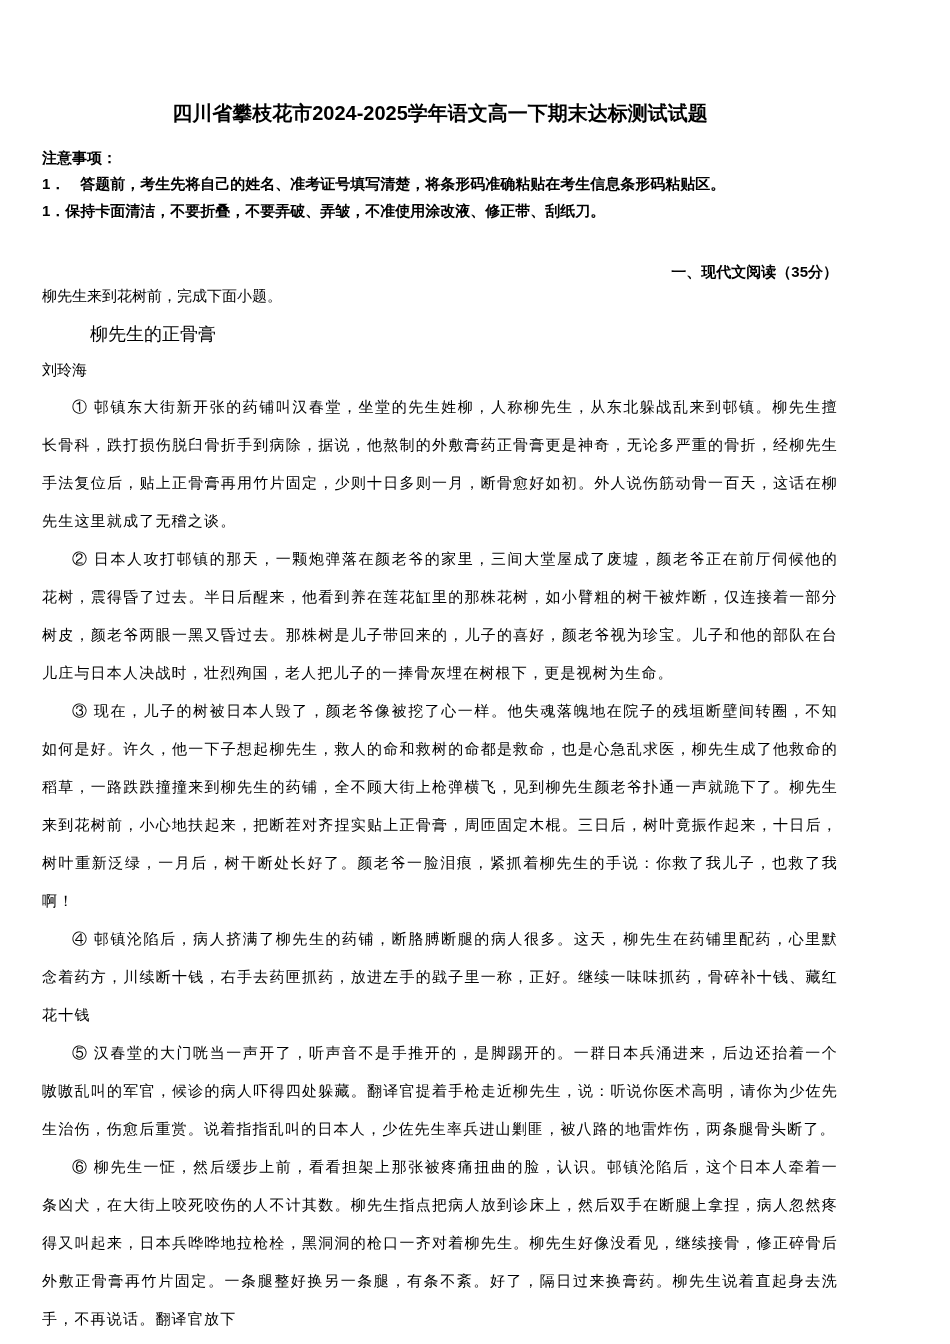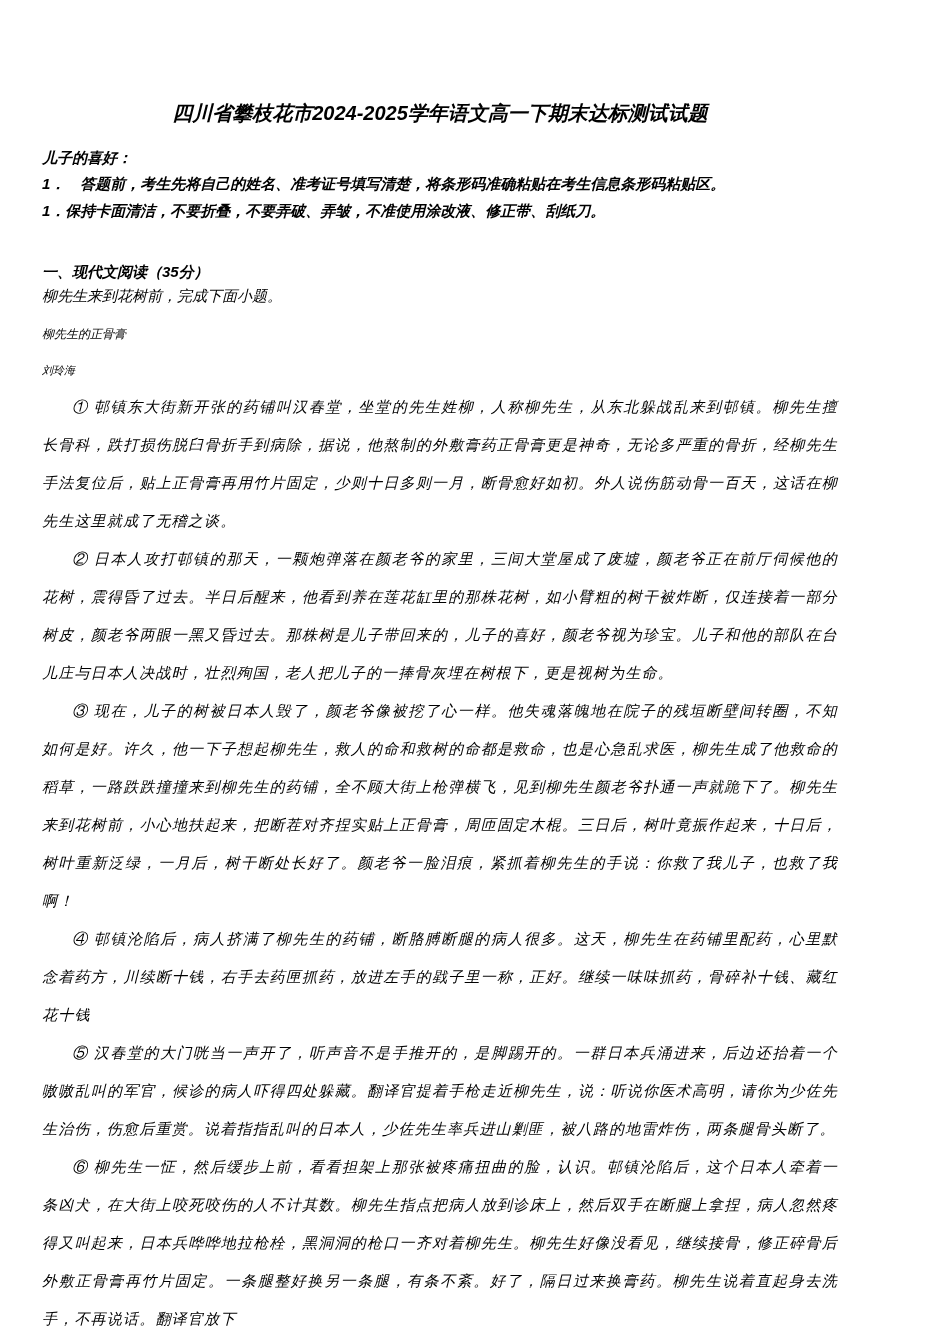--- a/index.html
+++ b/index.html
@@ -12,21 +12,20 @@
     height: 1344px;
     overflow: hidden;
     color: #000000;
     font-family: "Liberation Serif", serif;
   }
   .page {
     box-sizing: border-box;
     width: 880px;
     height: 1344px;
     padding: 100px 42px 0 42px;
-    font-style: italic;
   }
   .doc-title {
     margin: 0 0 20px 0;
     text-align: center;
     font-family: "Liberation Sans", sans-serif;
     font-weight: bold;
     font-size: 20px;
     line-height: 26px;
   }
   .notice-heading {
@@ -46,53 +45,55 @@
     font-size: 15px;
     line-height: 27px;
     white-space: nowrap;
   }
   .section-heading {
     margin-top: 36px;
     font-family: "Liberation Sans", sans-serif;
     font-weight: bold;
     font-size: 15px;
     line-height: 24px;
+    text-align: right;
   }
   .section-intro {
     font-size: 15px;
     line-height: 24px;
   }
   .passage-title {
     margin-top: 8px;
-    font-size: 12px;
+    font-size: 18px;
     line-height: 36px;
+    margin-left: 48px;
   }
   .passage-author {
-    font-size: 11px;
+    font-size: 15px;
     line-height: 36px;
   }
   .passage-para {
     margin: 0;
     font-size: 15px;
     letter-spacing: 1.2px;
     line-height: 38px;
     text-align: justify;
     text-align-last: left;
     text-indent: 2em;
   }
 </style>
 </head>
 <body>
 
 <div class="page">
 
   <h1 class="doc-title">四川省攀枝花市2024-2025学年语文高一下期末达标测试试题</h1>
 
   <div class="notice">
-    <div class="notice-heading">儿子的喜好：</div>
+    <div class="notice-heading">注意事项：</div>
     <ul class="notice-list">
       <li class="notice-item">1．　答题前，考生先将自己的姓名、准考证号填写清楚，将条形码准确粘贴在考生信息条形码粘贴区。</li>
       <li class="notice-item">1．保持卡面清洁，不要折叠，不要弄破、弄皱，不准使用涂改液、修正带、刮纸刀。</li>
     </ul>
   </div>
 
   <div class="section-heading">一、现代文阅读（35分）</div>
 
   <div class="section-intro">柳先生来到花树前，完成下面小题。</div>
 

